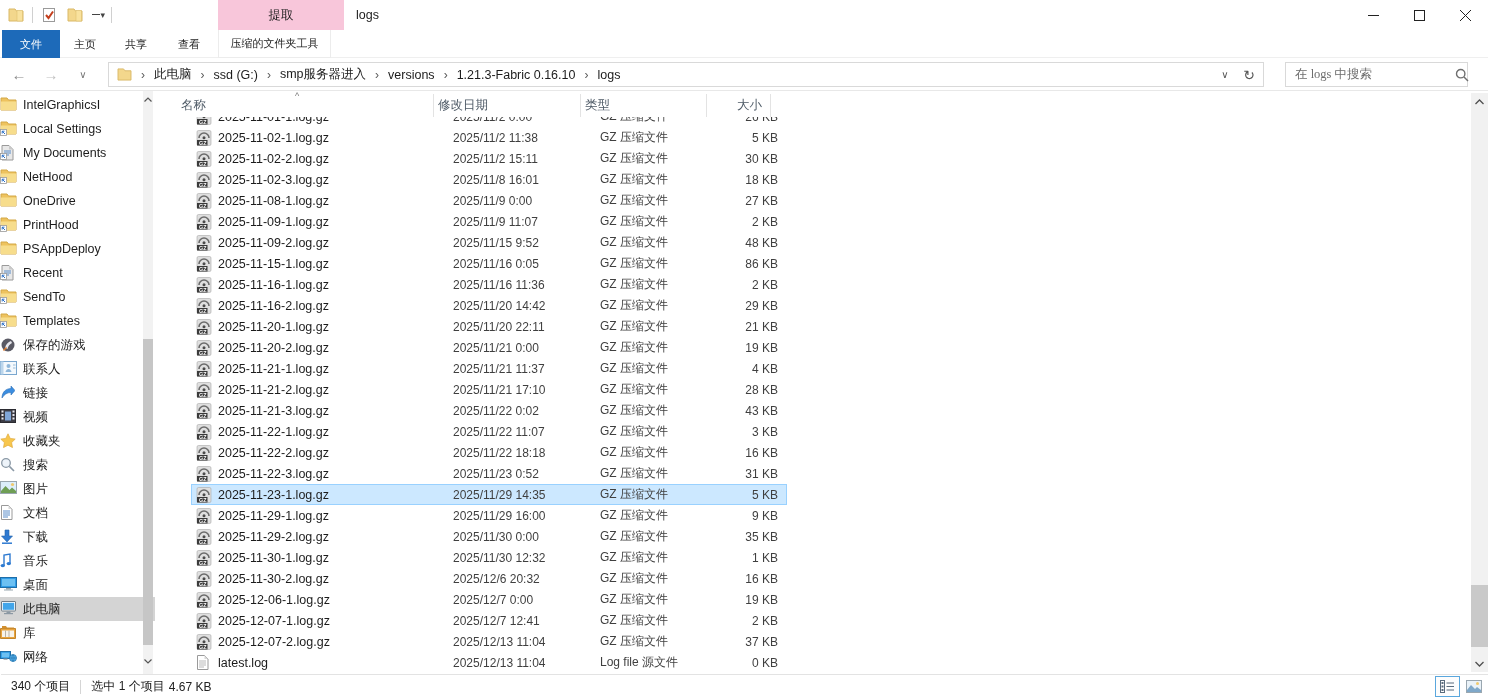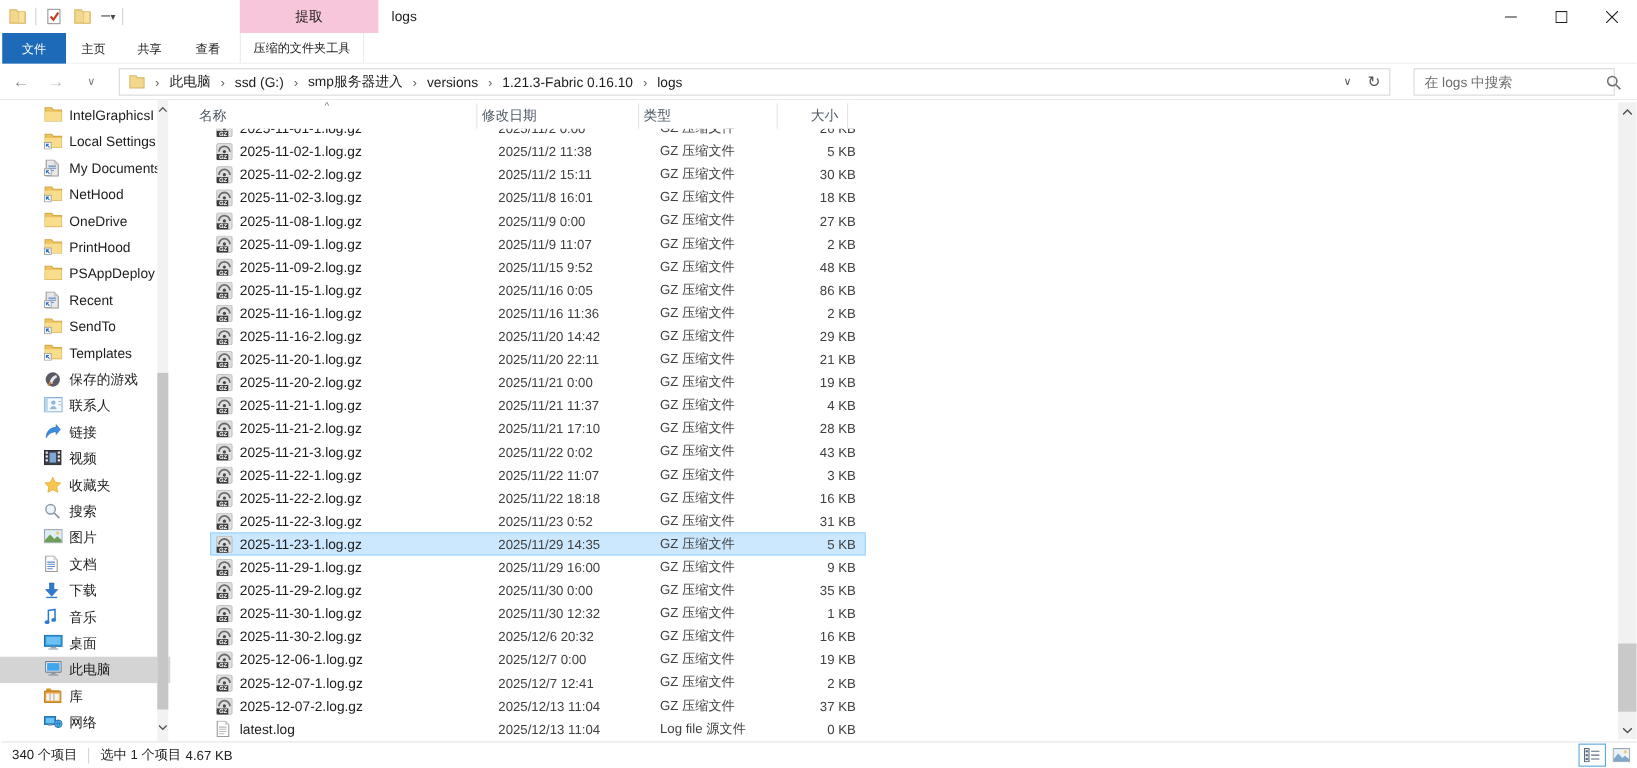--- a/index.html
+++ b/index.html
@@ -31,27 +31,27 @@
   .navrow{left:0;top:58px;width:1488px;height:33px;background:#fff;border-bottom:1px solid #e8e8e8}
   .navbtns{position:absolute;left:8px;top:0;height:32px;display:flex;align-items:center;gap:10px;font-size:15px}
   .navbtns .nb{width:22px;text-align:center}
   .addr{position:absolute;left:108px;top:4px;width:1156px;height:25px;border:1px solid #d9d9d9;background:#fff;display:flex;align-items:center}
   .addr .crumbs{display:flex;align-items:center;flex:1;overflow:hidden;padding-left:6px;font-size:12.5px}
   .bc-sep{color:#5a5a5a;font-size:12px;padding:0 9px}
   .bc-item{white-space:nowrap;cursor:default}
   .addr-right{display:flex;align-items:center;gap:4px;padding-right:4px}
   .addr-right .abtn{width:20px;height:21px;display:flex;align-items:center;justify-content:center;color:#555;font-size:12px}
   .searchbox{position:absolute;left:1285px;top:4px;width:183px;height:25px;border:1px solid #d9d9d9;background:#fff;display:flex;align-items:center}
-  .searchbox input{flex:1;border:none;outline:none;padding:0 4px 0 9px;font-family:Liberation Sans, sans-serif;font-size:12.5px;color:#1c1c1c;background:transparent}
+  .searchbox input{flex:1;border:none;outline:none;padding:0 4px 0 9px;font-family:Liberation Serif, serif;font-size:12.5px;color:#1c1c1c;background:transparent}
   .searchbox input::placeholder{color:#6d6d6d;opacity:1}
   .searchbox .mag{width:24px;display:flex;justify-content:center}
 
   
   .sidebar{left:0;top:91px;width:155px;height:583px;background:#fff;overflow:hidden}
-  .side-item{position:relative;height:24px;display:flex;align-items:center;padding-left:40px;cursor:default}
+  .side-item{position:relative;height:24px;display:flex;align-items:center;cursor:default}
   .side-item.selected{background:#d4d4d4}
   .side-icon{width:17px;height:16px;margin-right:6px;flex:0 0 17px}
   .side-icon svg{display:block}
   .side-label{font-size:12.5px;white-space:nowrap;overflow:hidden}
   .side-scroll{left:143px;top:91px;width:10px;height:583px;background:#f2f2f2}
   .side-scroll .thumb{position:absolute;left:0;width:10px;top:248px;height:306px;background:#c6c6c6}
   .sb-arrow{position:absolute;left:0;width:10px;height:12px;display:flex;align-items:center;justify-content:center}
 
   
   .flist{left:160px;top:91px;width:1311px;height:583px;background:#fff;overflow:hidden}

